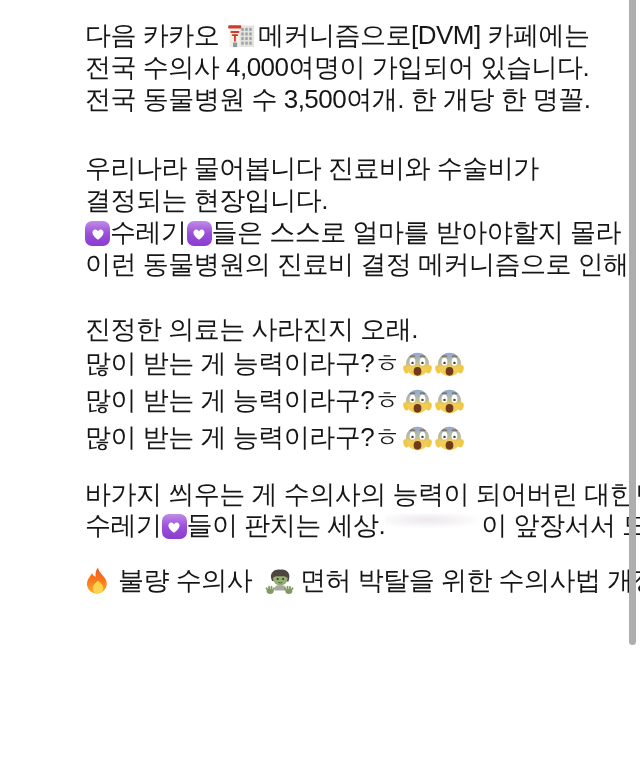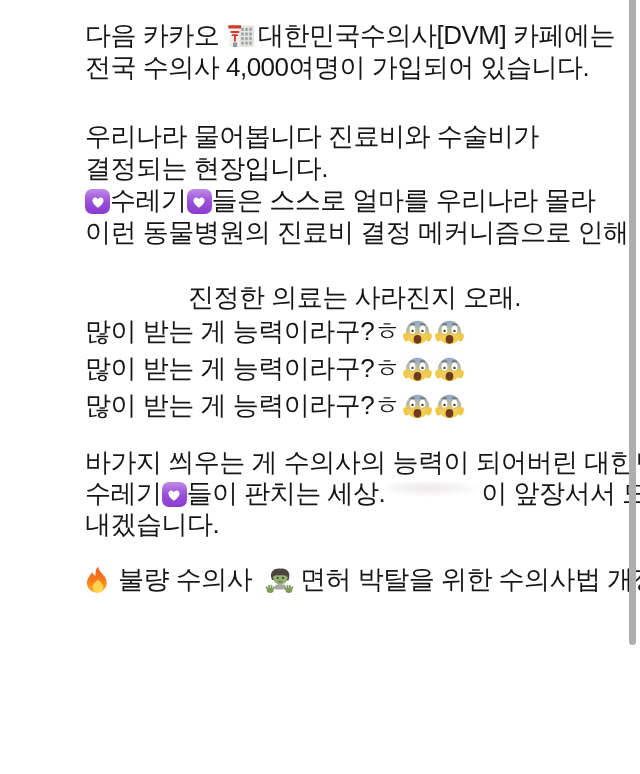--- a/index.html
+++ b/index.html
@@ -18,21 +18,21 @@
   .content {
     position: absolute;
     left: 85px; top: 19px; right: 16px;
     color: #161616;
     font-size: 26px;
     line-height: 32px;
     letter-spacing: -0.5px;
   }
   .para { margin: 0; }
   .para-2 { margin-top: 37px; }
-  .para-3 { margin-top: 33px; text-align: center; }
+  .para-3 { margin-top: 33px; }
   .para-4 { line-height: 37px; }
   .para-5 { margin-top: 23px; line-height: 31px; }
   .para-6 { margin-top: 23px; }
   .line { white-space: nowrap; }
   
   .emo { display: inline-block; vertical-align: -6px; position: relative; }
   .emo svg { display: block; width: 100%; height: 100%; }
   .emo-po     { width: 30px; height: 30px; margin: 0 1px; }
   .emo-heart  { width: 25px; height: 25px; border-radius: 7px;
                 background: linear-gradient(180deg, #c18ce7 0%, #9a50d8 50%, #8a3ccf 100%);
@@ -98,34 +98,35 @@
                 <rect x="26.8" y="26" width="2.8" height="3.6"></rect>
             </g>
             <rect x="3" y="10" width="12.5" height="22.5" fill="#f2efe7"></rect>
             <rect x="1.5" y="6.2" width="15.5" height="4" rx="1" fill="#cd3a2e"></rect>
             <g stroke="#cd3a2e" stroke-linecap="round" fill="none">
               <path d="M5.2 14.4h8.6" stroke-width="2.2"></path>
               <path d="M6.8 18.2h5.4" stroke-width="2.2"></path>
               <path d="M9.5 18.2v6.8" stroke-width="2.2"></path>
             </g>
             <rect x="7.2" y="27" width="5" height="5.5" fill="#8d99a6"></rect>
-          </svg></span><span>대한민국수의사[DVM] 카페에는</span>
+          </svg></span><span>메커니즘으로[DVM] 카페에는</span>
       </div>
       <div class="line">전국 수의사 4,000여명이 가입되어 있습니다.</div>
+      <div class="line">전국 동물병원 수 3,500여개. 한 개당 한 명꼴.</div>
     </div>
 
     <div class="para para-2">
       <div class="line">우리나라 물어봅니다 진료비와 수술비가</div>
       <div class="line">결정되는 현장입니다.</div>
       <div class="line">
         <span class="emo emo-heart"><svg viewBox="0 0 18 18">
               <path d="M9 15.6C2.6 11.2 1.9 6.9 4.6 5.2 6.6 4 8.3 5.3 9 6.7 9.7 5.3 11.4 4 13.4 5.2c2.7 1.7 2 6-4.4 10.4z" fill="#ffffff"></path>
             </svg></span><span>수레기</span><span class="emo emo-heart"><svg viewBox="0 0 18 18">
               <path d="M9 15.6C2.6 11.2 1.9 6.9 4.6 5.2 6.6 4 8.3 5.3 9 6.7 9.7 5.3 11.4 4 13.4 5.2c2.7 1.7 2 6-4.4 10.4z" fill="#ffffff"></path>
-            </svg></span><span>들은 스스로 얼마를 우리나라 몰라</span>
+            </svg></span><span>들은 스스로 얼마를 받아야할지 몰라</span>
       </div>
       <div class="line">이런 동물병원의 진료비 결정 메커니즘으로 인해</div>
     </div>
 
     <div class="para para-3">
       <div class="line">진정한 의료는 사라진지 오래.</div>
     </div>
 
     <div class="para para-4">
       <div class="line">
@@ -207,21 +208,20 @@
 
     <div class="para para-5">
       <div class="line">
         <span>바가지 씌우는 게 수의사의 능력이 되어버린 대한민국 </span>
       </div>
       <div class="line">
         <span>수레기</span><span class="emo emo-heart"><svg viewBox="0 0 18 18">
               <path d="M9 15.6C2.6 11.2 1.9 6.9 4.6 5.2 6.6 4 8.3 5.3 9 6.7 9.7 5.3 11.4 4 13.4 5.2c2.7 1.7 2 6-4.4 10.4z" fill="#ffffff"></path>
             </svg></span><span>들이 판치는 세상.</span><span class="redacted"></span><span>이 앞장서서 도려</span>
       </div>
-      <div class="line">내겠습니다.</div>
     </div>
 
     <div class="para para-6">
       <div class="line">
         <span class="emo emo-fire"><svg viewBox="0 0 28 32">
             <path d="M14 1.5c.8 4.6 4.3 7.2 7 10.8 2.6 3.5 3.4 8.2.9 12.1-2.1 3.3-5.9 5.3-9.9 5-5.5-.4-9.9-4.7-9.9-10.2 0-4.9 3.4-7.8 5.5-11.6.9 1.9 2.2 3.3 3.8 3.9-.1-3.6-.2-7 2.6-10z" fill="url(#fg)"></path>
             <path d="M14 15.5c2.6 2.9 5.7 4.6 5.7 8.2 0 3.6-2.5 5.9-5.7 5.9s-5.7-2.3-5.7-5.9c0-3.6 3.1-5.3 5.7-8.2z" fill="#ffd34d"></path>
           </svg></span><span>불량 수의사 </span><span class="emo emo-zombie"><svg viewBox="0 0 38 34">
             <path d="M9 14C6.5 5.5 14 1.5 20 2.5c7-1.5 12 3.5 11 10l-1 4.5-20-.5z" fill="#4d453f"></path>
             <circle cx="20" cy="13" r="9" fill="#93b070"></circle>

